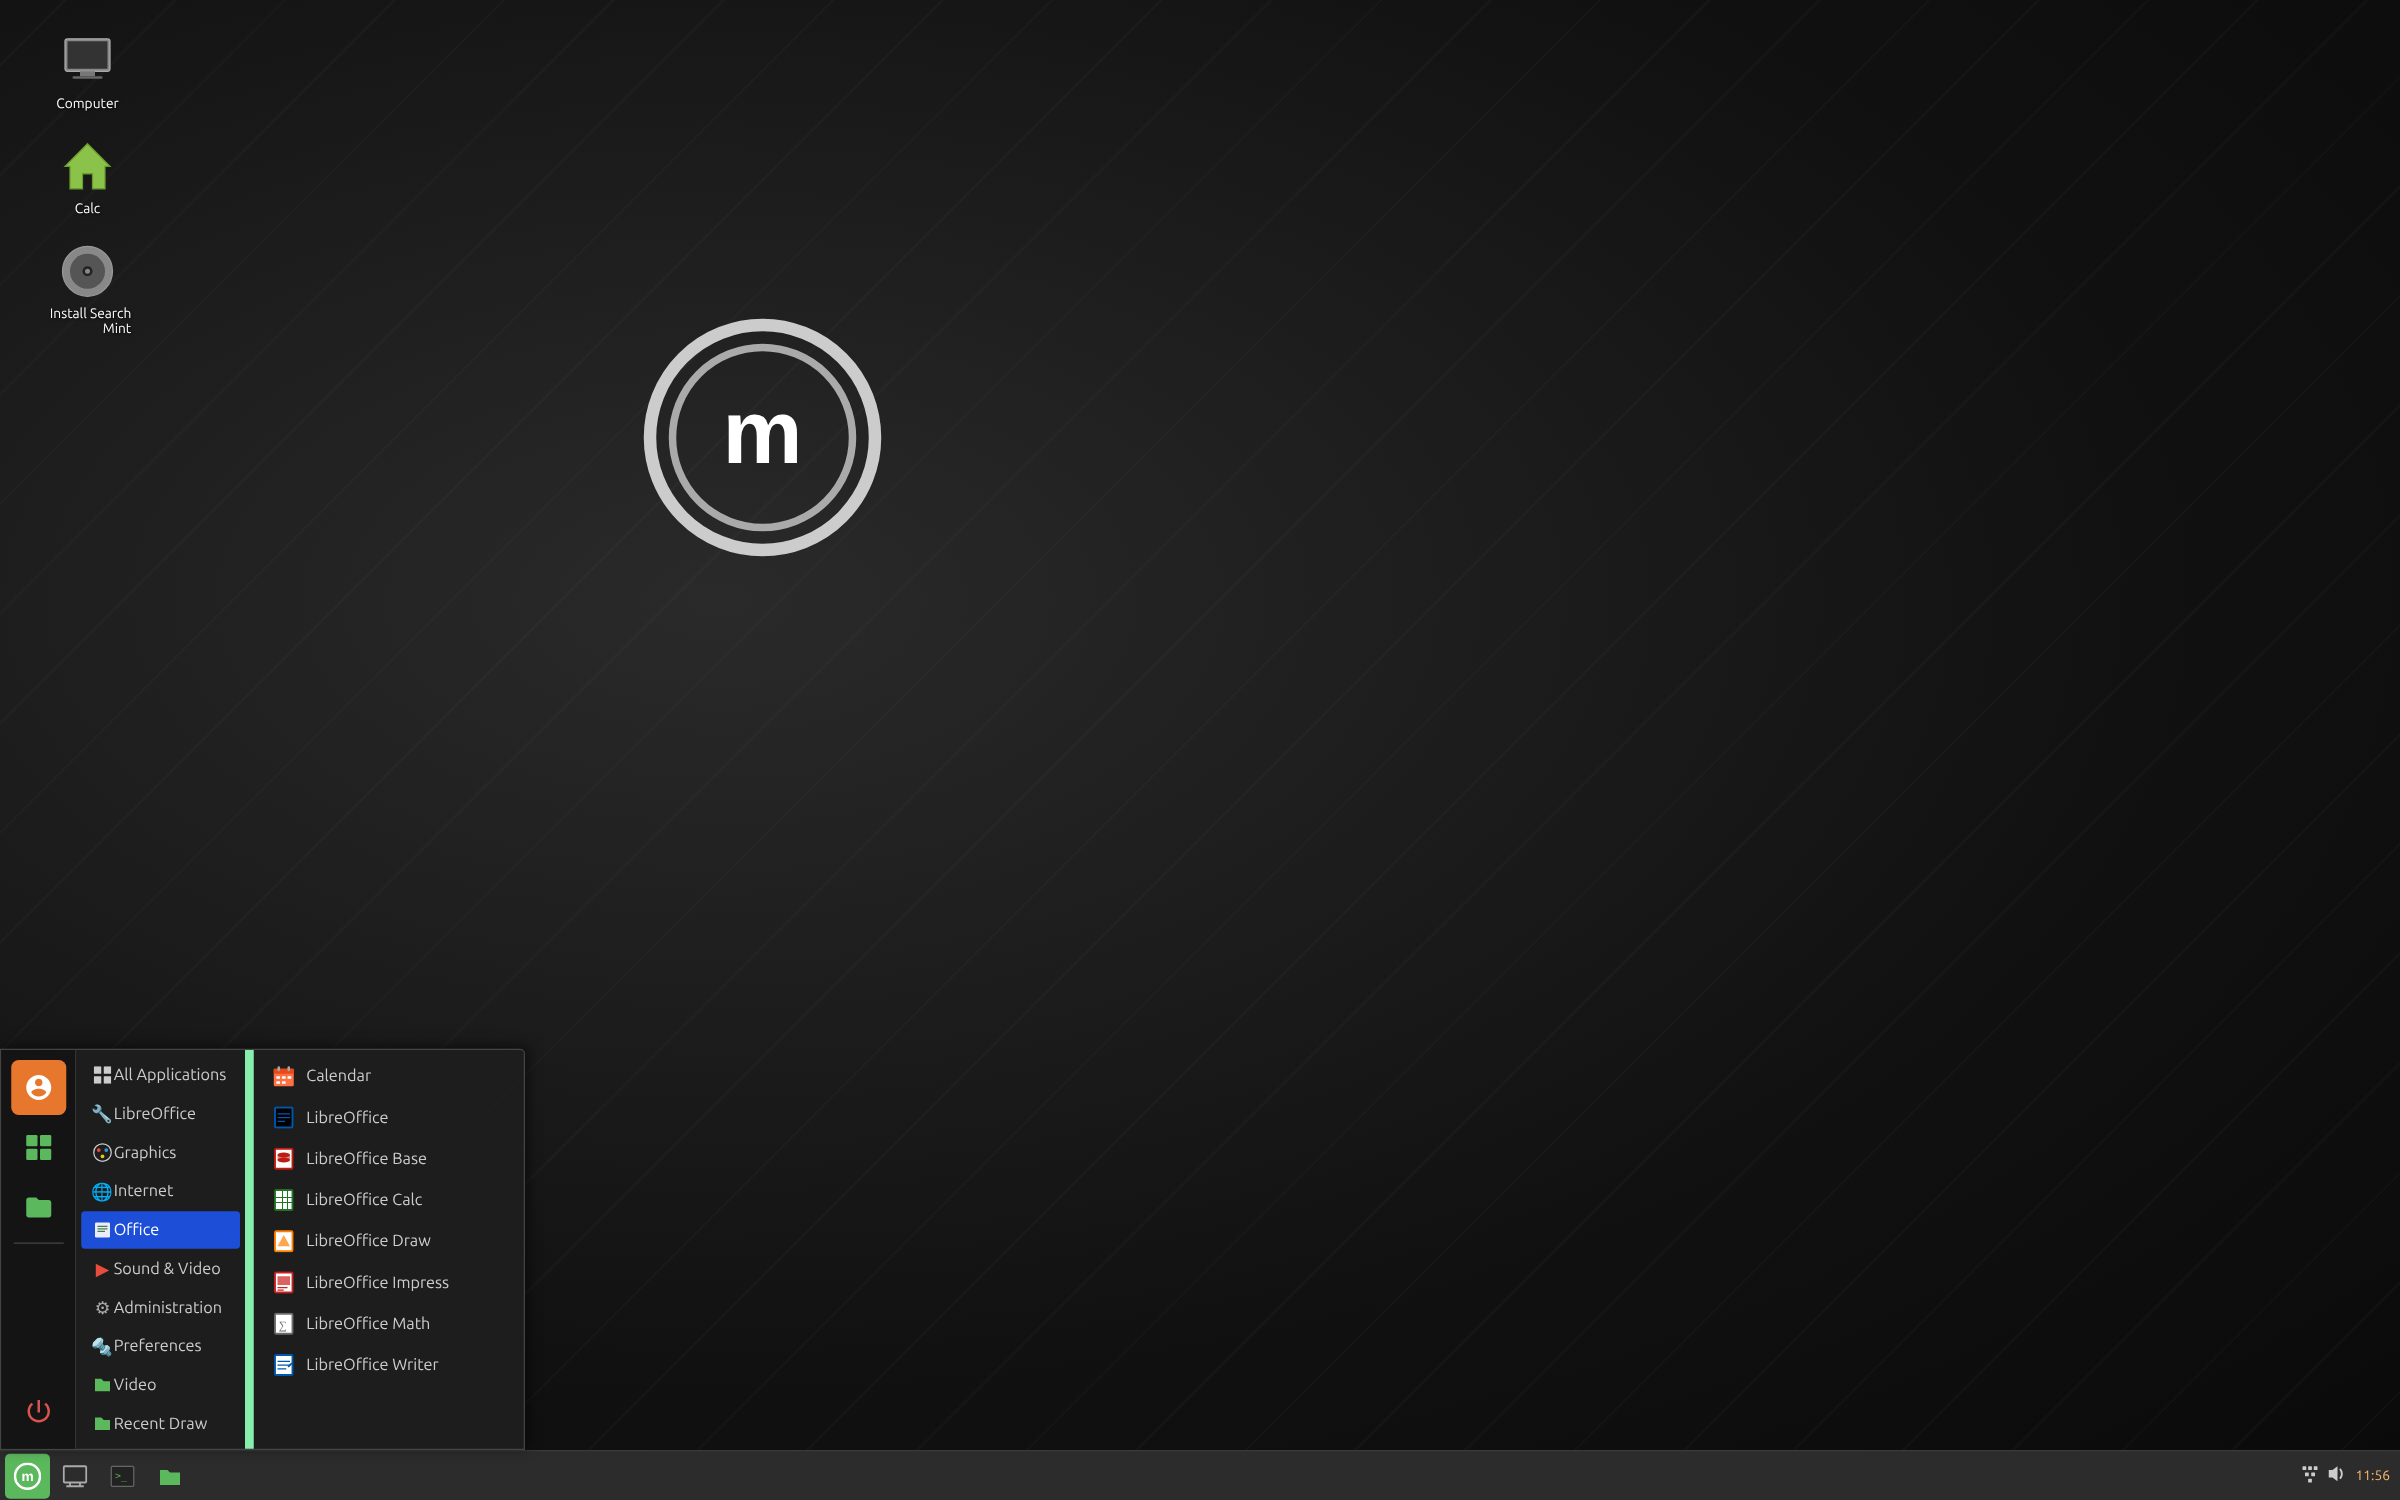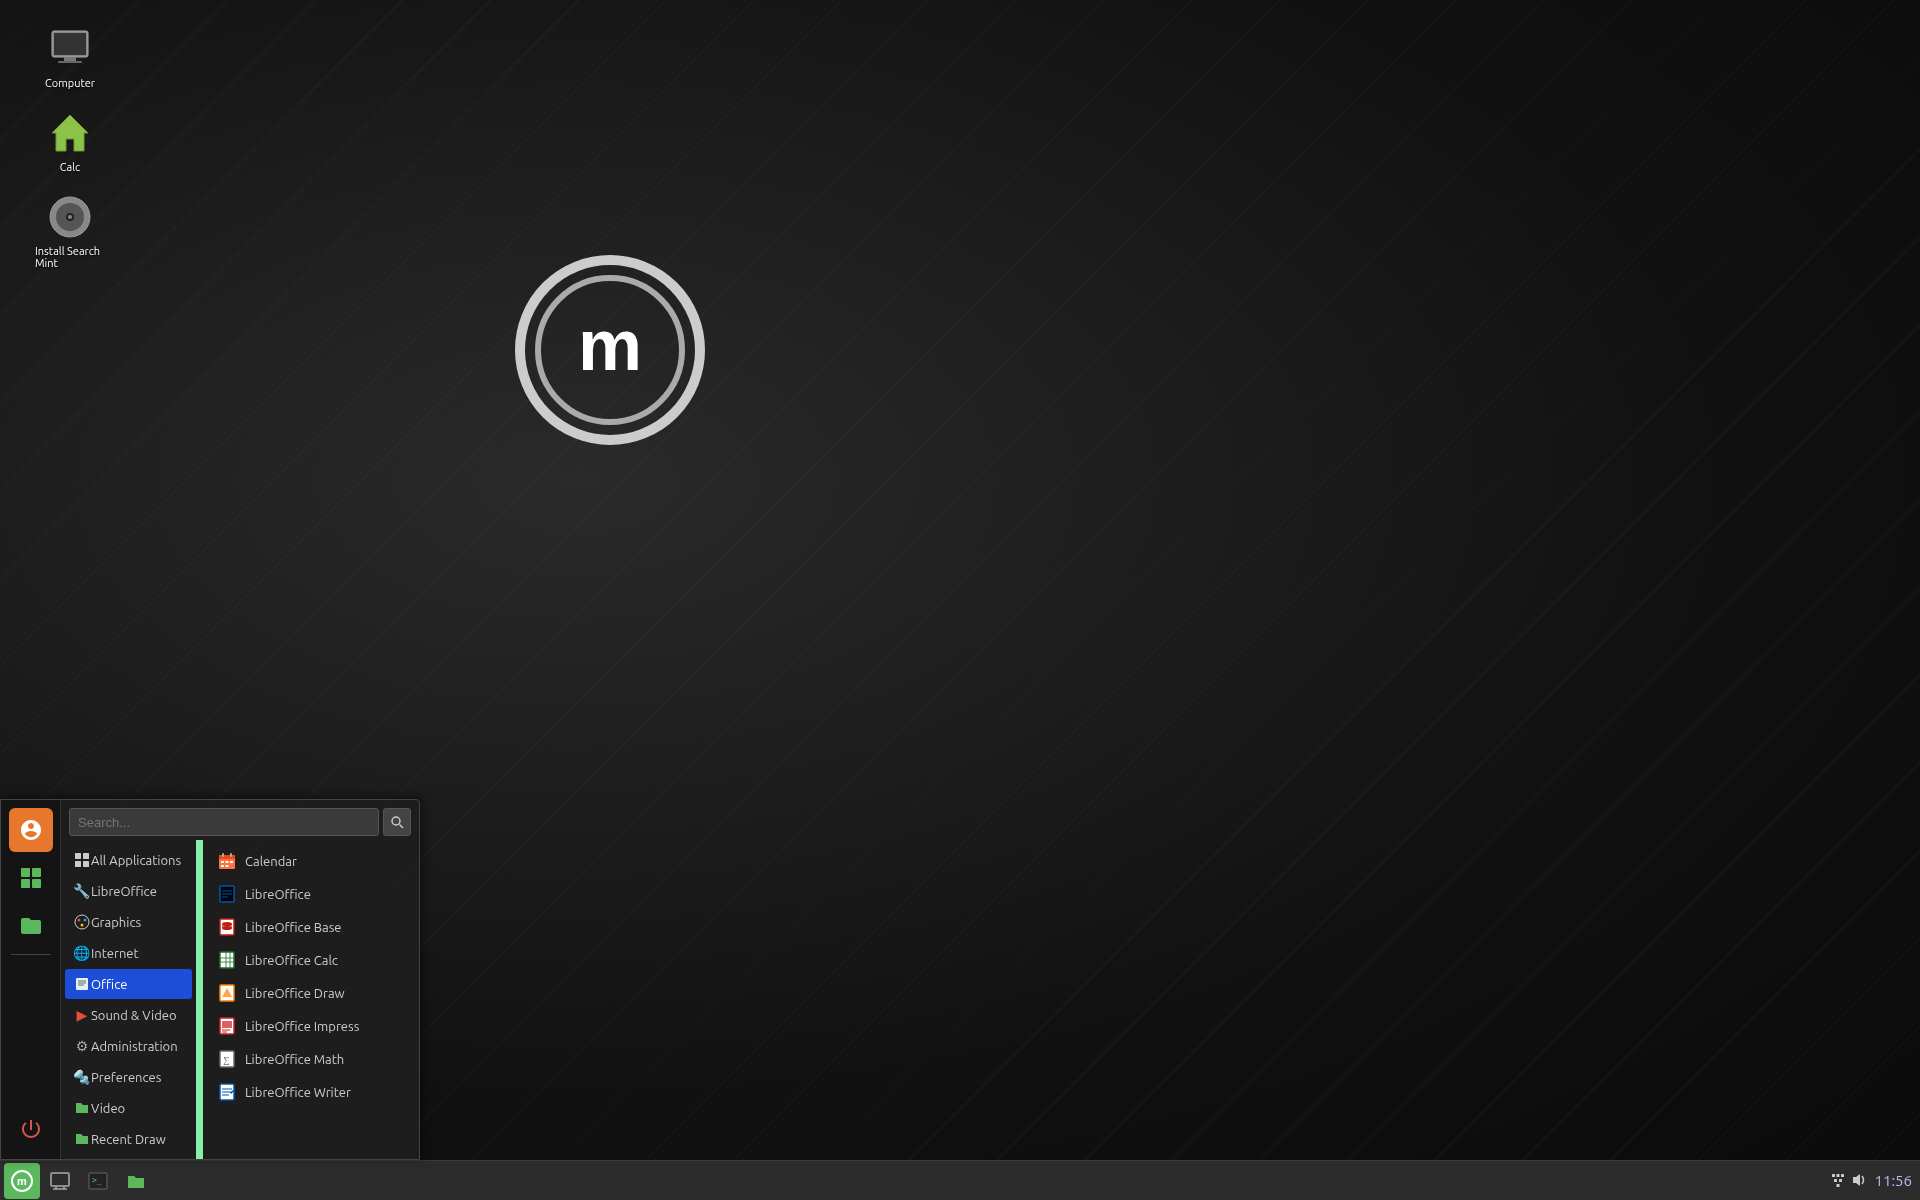--- a/index.html
+++ b/index.html
@@ -82,21 +82,21 @@
       display: flex;
       align-items: center;
       justify-content: center;
       font-size: 36px;
       margin-bottom: 4px;
     }
 
     .desktop-icon .icon-label {
       color: white;
       font-size: 11px;
-      text-align: left;
+      text-align: right;
       text-shadow: 1px 1px 2px rgba(0,0,0,0.8);
     }
 
     
     #taskbar {
       position: absolute;
       bottom: 0;
       left: 0;
       right: 0;
       height: 40px;
@@ -134,22 +134,22 @@
       margin-left: auto;
       display: flex;
       align-items: center;
       gap: 6px;
       padding-right: 8px;
       color: white;
       font-size: 12px;
     }
 
     .taskbar-clock {
-      color: #c4b5fd;
-      font-size: 15px;
+      color: #fdba74;
+      font-size: 11px;
     }
 
     
     #app-menu {
       position: absolute;
       bottom: 40px;
       left: 0;
       width: 420px;
       background: rgba(30, 30, 30, 0.97);
       border: 1px solid #444;
@@ -379,29 +379,20 @@
       <div class="sidebar-sep"></div>
       <div class="sidebar-icon" style="margin-top:auto;">
         <svg width="24" height="24" viewBox="0 0 24 24" fill="#d9534f">
           <path d="M13 3h-2v10h2V3zm4.83 2.17l-1.42 1.42C17.99 7.86 19 9.81 19 12c0 3.87-3.13 7-7 7s-7-3.13-7-7c0-2.19 1.01-4.14 2.58-5.42L6.17 5.17C4.23 6.82 3 9.26 3 12c0 4.97 4.03 9 9 9s9-4.03 9-9c0-2.74-1.23-5.18-3.17-6.83z"></path>
         </svg>
       </div>
     </div>
 
     <div class="menu-main">
 
-      <div class="menu-search">
-        <input type="text" placeholder="Search..." style="">
-        <div class="search-btn">
-          <svg width="13" height="13" viewBox="0 0 13 13" fill="#ccc">
-            <circle cx="5" cy="5" r="4" stroke="#ccc" stroke-width="1.5" fill="none"></circle>
-            <line x1="8.5" y1="8.5" x2="12" y2="12" stroke="#ccc" stroke-width="1.5"></line>
-          </svg>
-        </div>
-      </div>
 
       <div class="menu-content">
 
         <div class="categories-panel">
 
           <div class="category-item">
             <div class="cat-icon">
               <svg width="14" height="14" viewBox="0 0 14 14" fill="#ccc">
                 <rect x="0" y="0" width="6" height="6" rx="0.5"></rect>
                 <rect x="8" y="0" width="6" height="6" rx="0.5"></rect>

